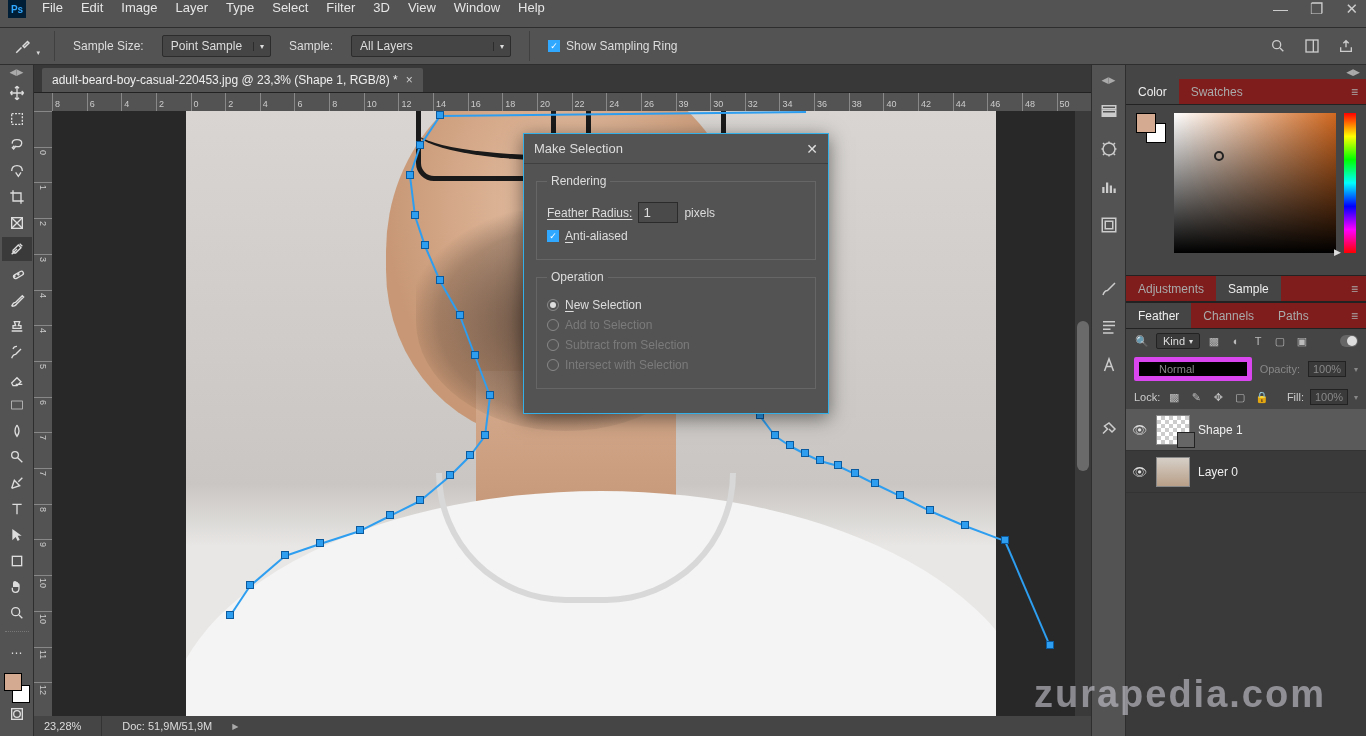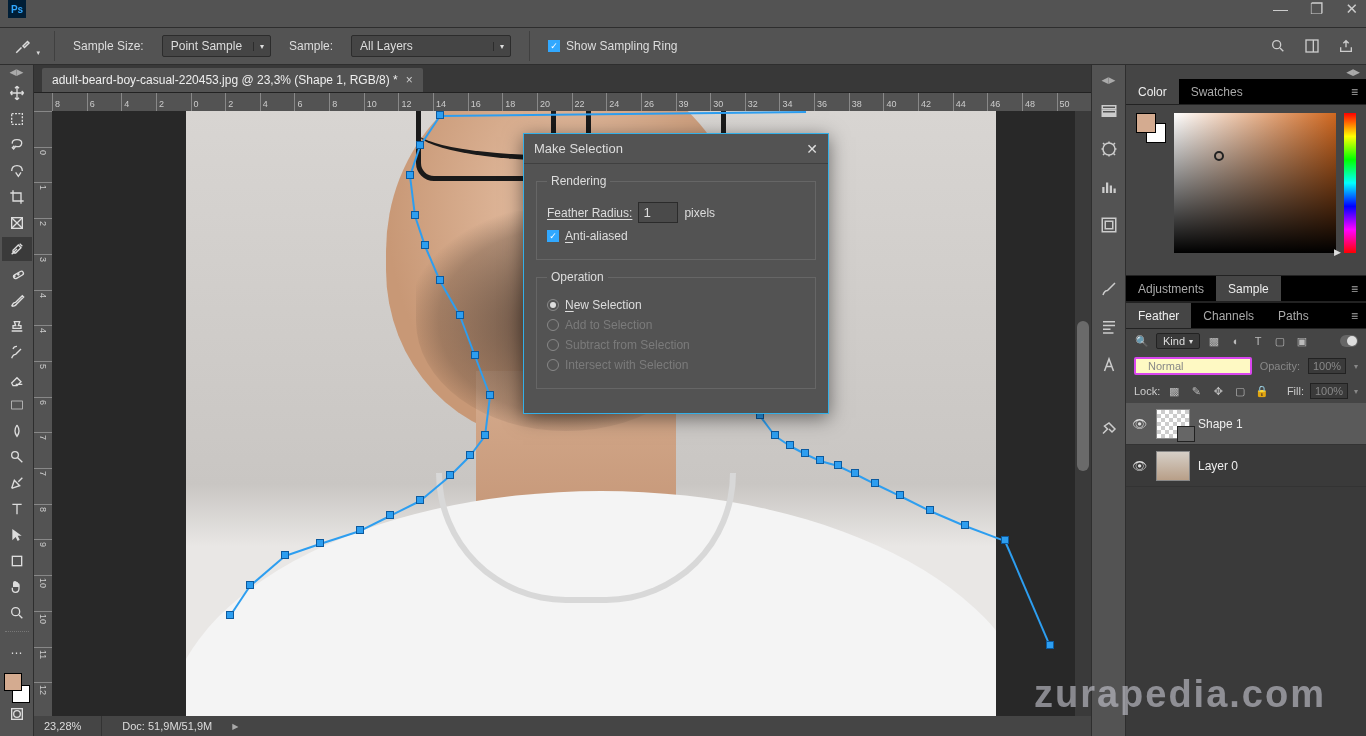--- a/index.html
+++ b/index.html
@@ -67,21 +67,21 @@
 
 .statusbar { position:absolute; bottom:0; left:0; right:0; height:20px; background:#454545; display:flex; align-items:center; font-size:11px; color:#ddd; padding:0 10px; gap:20px;}
 .statusbar .zoom-sep{width:1px;height:100%;background:#333;}
 
 
 .dock-strip { width:34px; background:#535353; border-left:1px solid #2e2e2e; display:flex; flex-direction:column; align-items:center; gap:14px; padding-top:10px;}
 .dock-strip .dicon { width:24px; height:24px; display:flex; align-items:center; justify-content:center; color:#ccc;}
 
 
 .right-panels { width:241px; background:#454545; border-left:1px solid #2e2e2e; display:flex; flex-direction:column;}
-.panel-tabs { display:flex; background:#000000; border-bottom:1px solid #222; height:26px; align-items:center;}
+.panel-tabs { display:flex; background:#7f1d1d; border-bottom:1px solid #222; height:26px; align-items:center;}
 .ptab { padding:0 12px; font-size:12px; color:#aaa; height:100%; display:flex; align-items:center;}
 .ptab.active { background:#454545; color:#eee;}
 .panel-menu { margin-left:auto; padding:0 8px; color:#aaa; font-size:12px;}
 .color-picker { height:170px; padding:8px 10px; display:flex; gap:8px; position:relative;}
 .cp-swatches { position:relative; width:30px; height:30px;}
 .cp-swatches .fg { position:absolute; top:0; left:0; width:20px; height:20px; background:#d4ab90; border:1px solid #000;}
 .cp-swatches .bg { position:absolute; bottom:0; right:0; width:20px; height:20px; background:#fff; border:1px solid #000;}
 .spectrum { flex:1; height:140px; background: linear-gradient(to bottom, rgba(0,0,0,0), #000), linear-gradient(to right, #fff, #d06820); position:relative;}
 .spectrum-cursor { position:absolute; top:38px; left:40px; width:10px; height:10px; border:2px solid #222; border-radius:50%;}
 .hue-strip { width:12px; height:140px; background:linear-gradient(to bottom, #f00,#ff0,#0f0,#0ff,#00f,#f0f,#f00); position:relative;}
@@ -89,21 +89,21 @@
 
 .adj-panel { border-top:1px solid #222;}
 .layers-panel { flex:1; border-top:1px solid #222; display:flex; flex-direction:column;}
 .layers-filter { display:flex; align-items:center; gap:6px; padding:4px 8px; font-size:11px;}
 .layers-filter .sel { background:#3a3a3a; border:1px solid #222; padding:1px 6px; border-radius:2px; display:flex; align-items:center; gap:4px;}
 .layers-filter .ic { width:16px; height:16px; display:flex;align-items:center;justify-content:center; color:#bbb;}
 .layers-filter .switch { margin-left:auto; width:18px; height:12px; background:#666; border-radius:6px; position:relative;}
 .layers-filter .switch::after{content:"";position:absolute;right:1px;top:1px;width:10px;height:10px;background:#ddd;border-radius:50%;}
 
 .layers-blend { display:flex; align-items:center; padding:4px 8px; gap:8px; font-size:11px; color:#888;}
-.layers-blend .sel { background:#fef9c3; border:2px solid #d946ef; padding:1px 12px; border-radius:2px; flex:1; color:#888;}
+.layers-blend .sel { background:#000000; border:5px solid #d946ef; padding:1px 20px; border-radius:2px; flex:1; color:#888;}
 .layers-blend .num { width:38px; background:#3a3a3a; border:1px solid #222; padding:1px 4px; color:#888;}
 .layers-lock { display:flex; align-items:center; padding:4px 8px; gap:6px; font-size:11px; color:#ccc;}
 .layers-lock .ic { width:16px;height:16px;color:#bbb; display:flex;align-items:center;justify-content:center;}
 .layers-lock .spacer{flex:1;}
 .layers-lock .num { width:38px; background:#3a3a3a; border:1px solid #222; padding:1px 4px; color:#888;}
 
 .layer-list { flex:1; background:#3a3a3a;}
 .layer-row { display:flex; align-items:center; height:42px; padding:0 6px; gap:8px; border-bottom:1px solid #333;}
 .layer-row.selected { background:#5a5a5a;}
 .vis-eye { width:16px; color:#ddd;}
@@ -133,20 +133,33 @@
 
 
 .scroll-v { position:absolute; right:0; top:18px; bottom:18px; width:16px; background:#3a3a3a;}
 .scroll-v .thumb { position:absolute; left:2px; right:2px; top:210px; height:150px; background:#6a6a6a; border-radius:6px;}
 </style>
 </head>
 <body>
 
 <div class="titlebar">
   <div class="app-icon">Ps</div>
+  <div class="menubar">
+    <span class="menu-item">File</span>
+    <span class="menu-item">Edit</span>
+    <span class="menu-item">Image</span>
+    <span class="menu-item">Layer</span>
+    <span class="menu-item">Type</span>
+    <span class="menu-item">Select</span>
+    <span class="menu-item">Filter</span>
+    <span class="menu-item">3D</span>
+    <span class="menu-item">View</span>
+    <span class="menu-item">Window</span>
+    <span class="menu-item">Help</span>
+  </div>
   <div class="window-controls">
     <span>—</span>
     <span>❐</span>
     <span>✕</span>
   </div>
 </div>
 
 <div class="optionsbar">
   <div class="tool-preview">
     <svg viewBox="0 0 24 24" width="18" height="18" fill="none" stroke="#ddd" stroke-width="2">

